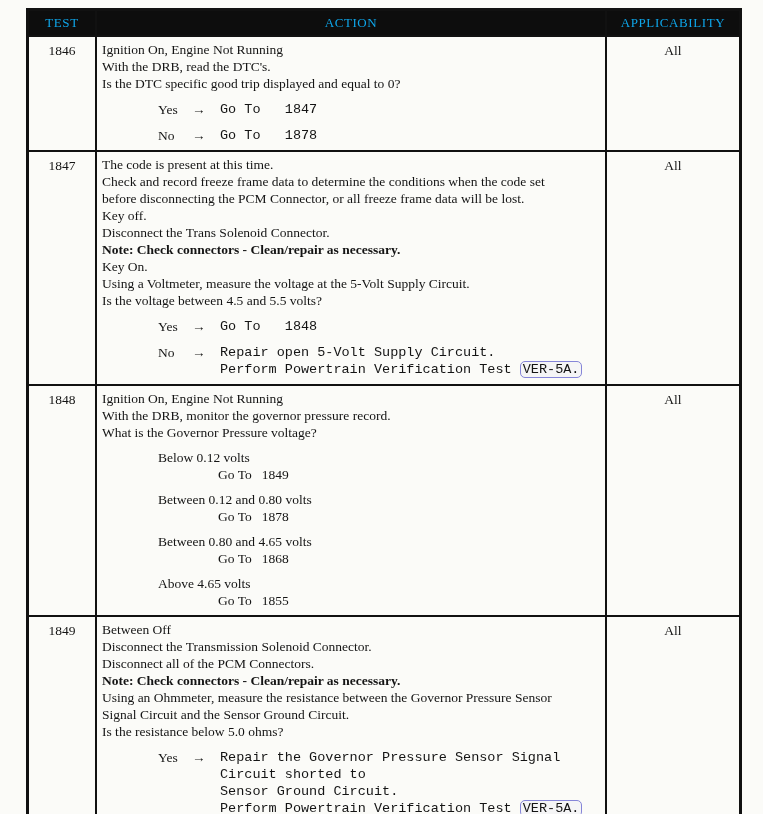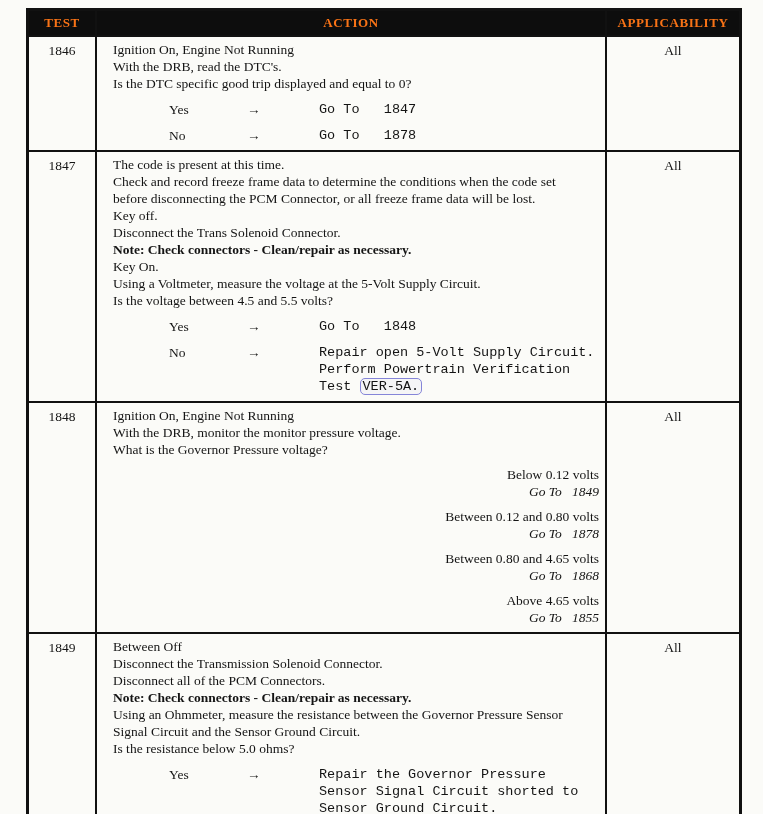--- a/index.html
+++ b/index.html
@@ -15,60 +15,60 @@
     position:absolute;left:26px;top:8px;
     width:716px;
     border-collapse:collapse;
     table-layout:fixed;
   }
   table.diag, table.diag td, table.diag th{
     border:2px solid #111;
   }
   table.diag{border-width:3px;}
   thead th{
-    background:#0d0d0d;color:#f97316;
-    font-size:13px;font-weight:bold;
+    background:#0d0d0d;color:#0ea5e9;
+    font-size:13px;font-weight:normal;
     letter-spacing:0.6px;
     padding:4px 2px;
     text-align:center;
     border-color:#111;
   }
   th.col-test{width:62px;}
   th.col-app{width:128px;}
   td{vertical-align:top;}
   td.test{
     text-align:center;
     font-size:13.5px;
     padding-top:6px;
   }
   td.app{
     text-align:center;
     font-size:13.5px;
     padding-top:6px;
     font-family:Liberation Serif, serif;
   }
   td.action{
-    padding:4px 6px 6px 16px;
+    padding:4px 6px 6px 5px;
     font-size:13.5px;
     line-height:17px;
   }
   #rows tr:nth-child(1){height:107px;}
   #rows tr:nth-child(2){height:223px;}
   #rows tr:nth-child(3){height:225px;}
   #rows tr:nth-child(4){height:211px;}
   .line{white-space:pre-wrap;}
   .line.bold{font-weight:bold;}
   .choices{margin-top:6px;}
-  .choice{margin:9px 0 0 56px;display:flex;align-items:flex-start;gap:44px;}
+  .choice{margin:9px 0 0 56px;display:flex;align-items:flex-start;}
   .dlabel{width:32px;flex:0 0 32px;}
   .arrow{width:28px;flex:0 0 28px;text-align:left;padding-left:2px;}
   .results{flex:1;font-family:Liberation Mono, monospace;}
   .rline{white-space:pre-wrap;}
-  .choice.stacked{display:block;margin:8px 0 0 56px;text-align:right;}
-  .results2{margin-left:40px;font-style:italic;}
+  .choice.stacked{display:block;margin:8px 0 0 56px;}
+  .results2{margin-left:60px;}
   .verlink{
     border:1px solid #8585d8;
     border-radius:5px;
     padding:0 2px;
     background:rgba(133,133,216,0.05);
     cursor:pointer;
   }
 </style>
 </head>
 <body>
@@ -137,21 +137,21 @@
                 </div>
               </div>
             </div>
           </td>
           <td class="app">All</td>
         </tr>
         <tr>
           <td class="test">1848</td>
           <td class="action">
             <div class="line">Ignition On, Engine Not Running</div>
-            <div class="line">With the DRB, monitor the monitor pressure voltage.</div>
+            <div class="line">With the DRB, monitor the governor pressure record.</div>
             <div class="line">What is the Governor Pressure voltage?</div>
             <div class="choices">
               <div class="choice stacked">
                 <div class="clabel">Below 0.12 volts</div>
                 <div class="results2">
                   <div class="rline"><span>Go To   1849</span></div>
                 </div>
               </div>
               <div class="choice stacked">
                 <div class="clabel">Between 0.12 and 0.80 volts</div>

